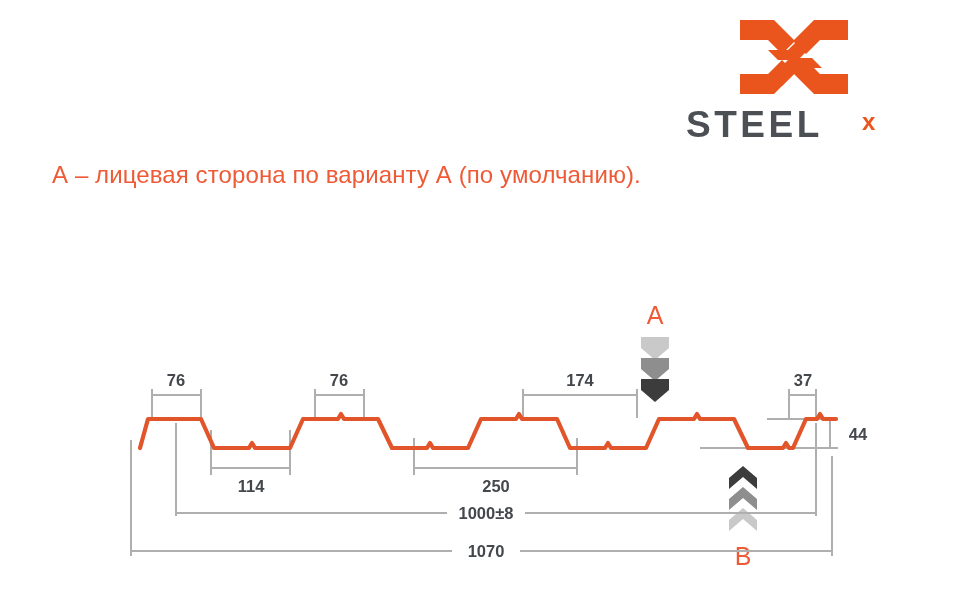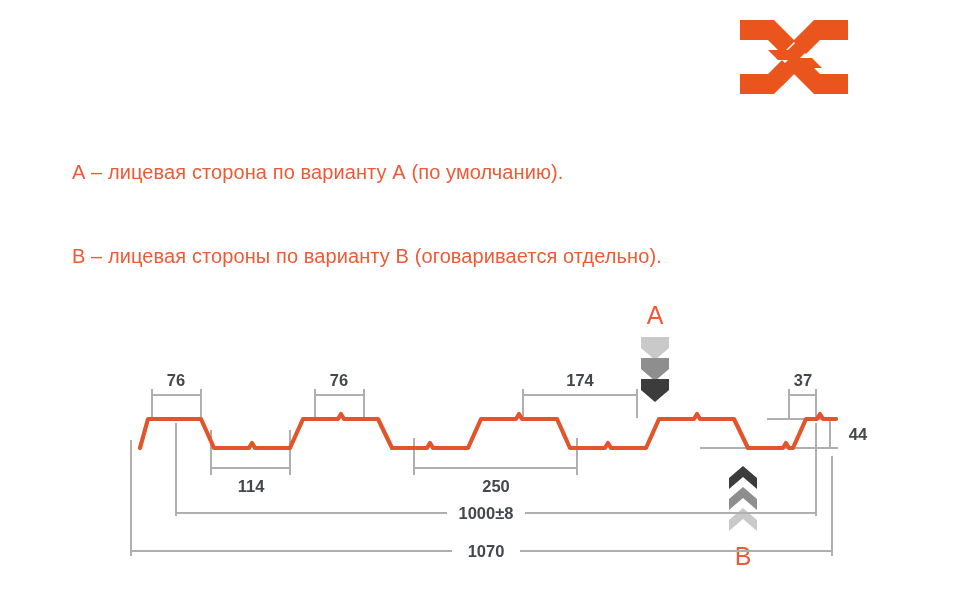--- a/index.html
+++ b/index.html
@@ -12,21 +12,21 @@
   .stage{position:absolute;left:0;top:0;width:970px;height:597px;}
 
   
   .logo{position:absolute;left:686px;top:18px;width:220px;height:125px;}
   .logo-mark{position:absolute;left:52px;top:0;width:112px;height:78px;}
   .logo-word{position:absolute;left:0;top:88px;width:220px;height:40px;}
 
   
   .note{
     position:absolute;color:#ef5a36;
-    font-size:20px;font-weight:400;letter-spacing:.1px;white-space:nowrap;margin-left:20px;
+    font-size:24px;font-weight:400;letter-spacing:.1px;white-space:nowrap;
   }
   .note-a{left:52px;top:161px;}
   .note-b{left:52px;top:245px;}
 
   
   .drawing{position:absolute;left:0;top:290px;width:776px;height:290px;}
 
   
   .marker{position:absolute;width:60px;}
   .marker-letter{
@@ -56,24 +56,29 @@
           <path d="M110 2 H76 L55 23 L68 36 L82 22 H110 Z"></path>
 
           <path d="M2 76 H36 L57 55 L44 42 L30 56 H2 Z"></path>
 
           <path d="M110 76 H76 L55 55 L68 42 L82 56 H110 Z"></path>
 
           <path d="M68 14 L78 24 L62 40 L74 40 L84 50 L62 50 L44 68 L34 58 L50 42 L40 42 L30 32 L50 32 Z"></path>
         </g>
       </svg>
     </div>
+    <div class="logo-word">
+      <svg viewBox="0 0 220 40" width="220" height="40" aria-hidden="true">
+        <text x="0" y="31" font-family="Liberation Sans, sans-serif" font-size="37" font-weight="bold" letter-spacing="3.5" fill="#4C5055">STEEL</text>
+        <text x="176" y="24" font-family="Liberation Sans, sans-serif" font-size="24" font-weight="bold" fill="#E9551D">x</text>
+      </svg>
+    </div>
   </div>
 
   <div class="note note-a">А – лицевая сторона по варианту А (по умолчанию).</div>
-  <div class="note note-b">В – лицевая стороны по варианту В (оговаривается отдельно).</div>
 
   <div class="marker marker-a">
     <div class="marker-letter">А</div>
     <div class="chev-wrap">
       <svg viewBox="0 0 60 68" width="60" height="68" aria-hidden="true">
         <path d="M16 2 H30 L44 2 L44 13 L30 25 L16 13 Z" fill="#C9C9C9"></path>
         <path d="M16 23 H30 L44 23 L44 34 L30 46 L16 34 Z" fill="#8E8E8E"></path>
         <path d="M16 44 H30 L44 44 L44 55 L30 67 L16 55 Z" fill="#3C3C3C"></path>
       </svg>
     </div>

